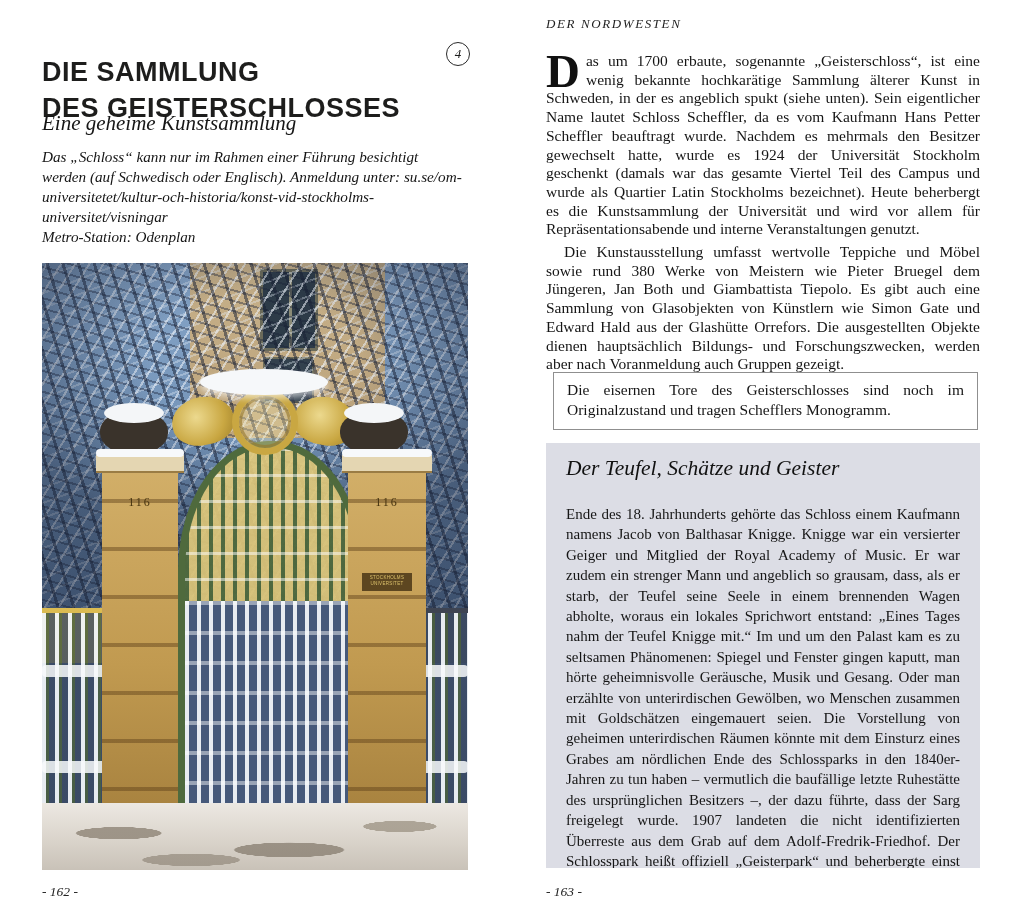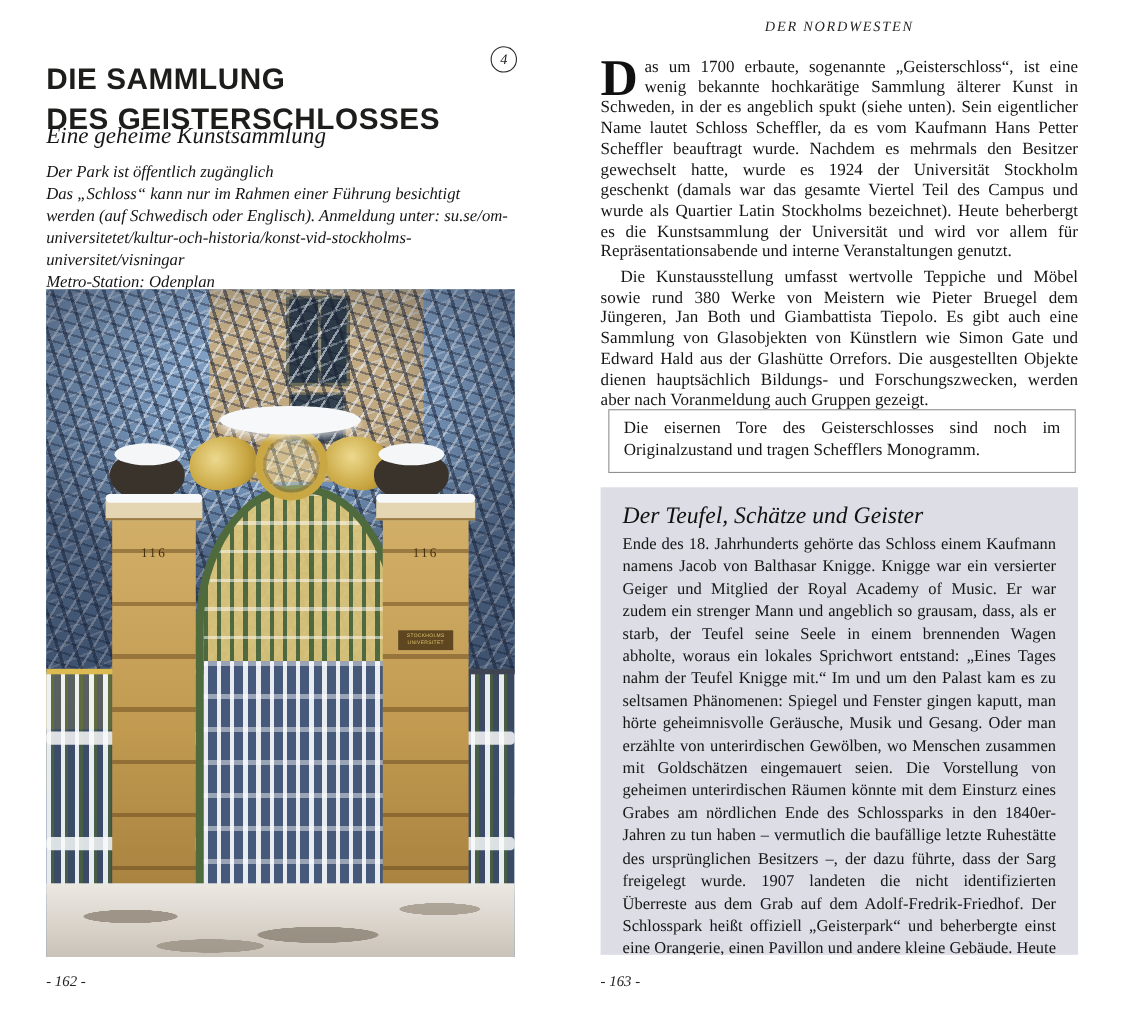--- a/index.html
+++ b/index.html
@@ -97,45 +97,44 @@
     text-align:center;padding-top:2px;box-sizing:border-box;letter-spacing:.3px;}
   .ground{left:0;top:540px;width:426px;height:67px;
     background:
       radial-gradient(ellipse 70px 10px at 18% 45%, rgba(142,132,118,.8) 0 60%, rgba(0,0,0,0) 62%),
       radial-gradient(ellipse 90px 12px at 58% 70%, rgba(128,118,104,.7) 0 60%, rgba(0,0,0,0) 62%),
       radial-gradient(ellipse 60px 9px at 84% 35%, rgba(150,140,124,.7) 0 60%, rgba(0,0,0,0) 62%),
       radial-gradient(ellipse 80px 10px at 35% 85%, rgba(136,126,112,.6) 0 60%, rgba(0,0,0,0) 62%),
       linear-gradient(180deg,#ece8e2 0%,#d8d2c9 60%,#c9c2b8 100%);}
 
   
-  .runhead{left:546px;top:16px;width:434px;text-align:center;
+  .runhead{left:546px;top:16px;width:434px;text-align:left;
     font-style:italic;font-size:13px;letter-spacing:1.6px;color:#1f1f1f;}
   .bodytext{left:546px;top:52px;width:434px;
     font-size:15.5px;line-height:18.7px;text-align:justify;color:#151515;}
   .dropcap{float:left;font-size:47px;line-height:36px;font-weight:700;padding:1px 6px 0 0;color:#111;}
   .para2{text-indent:18px;margin-top:4px;}
   p{margin:0;}
   .notebox{left:553px;top:372px;width:425px;box-sizing:border-box;
     border:1px solid #8f8f8f;padding:7px 13px 9px 13px;
     font-size:15.5px;line-height:20px;text-align:justify;color:#151515;background:#fff;}
   .featurebox{left:546px;top:443px;width:434px;height:425px;box-sizing:border-box;
     background:#dcdde5;padding:13px 20px 0 20px;overflow:hidden;}
-  .featurebox h2{margin:0 0 4px 0;font-style:italic;font-weight:400;font-size:21.5px;color:#111;}
+  .featurebox h2{margin:0 0 23px 0;font-style:italic;font-weight:400;font-size:21.5px;color:#111;}
   .featuretext{font-size:15px;line-height:20.4px;text-align:justify;color:#151515;}
 </style>
 </head>
 <body>
 
 <h1 class="abs title">DIE SAMMLUNG
 DES GEISTERSCHLOSSES</h1>
 <div class="abs marker">4</div>
 <div class="abs subtitle">Eine geheime Kunstsammlung</div>
 
 <div class="abs info">
-  <div>Der Park ist öffentlich zugänglich</div>
   <div>Das „Schloss“ kann nur im Rahmen einer Führung besichtigt werden (auf Schwedisch oder Englisch). Anmeldung unter: su.se/om-universitetet/kultur-och-historia/konst-vid-stockholms-universitet/visningar</div>
   <div>Metro-Station: Odenplan</div>
 </div>
 
 <div class="abs photo">
   <div class="sky"></div>
   <div class="building"></div>
   <div class="win1"></div>
   <div class="win2"></div>
   <div class="branches"></div>

